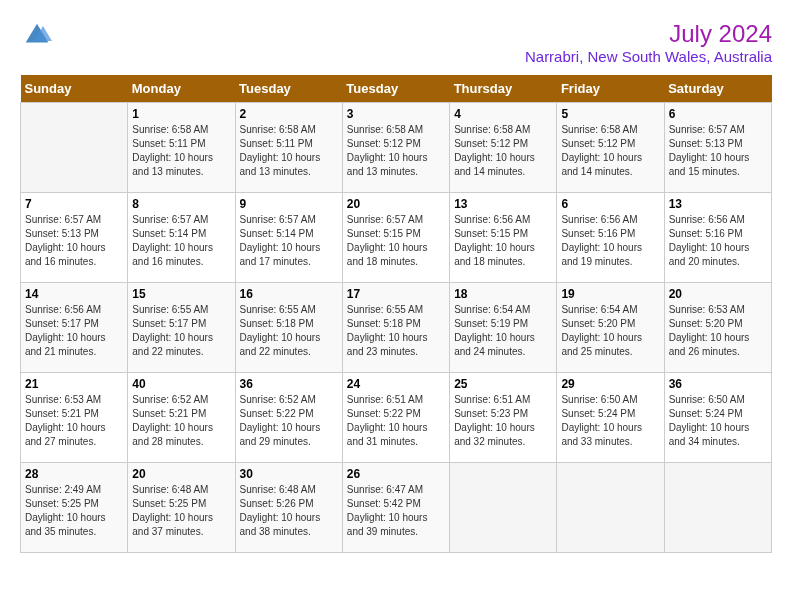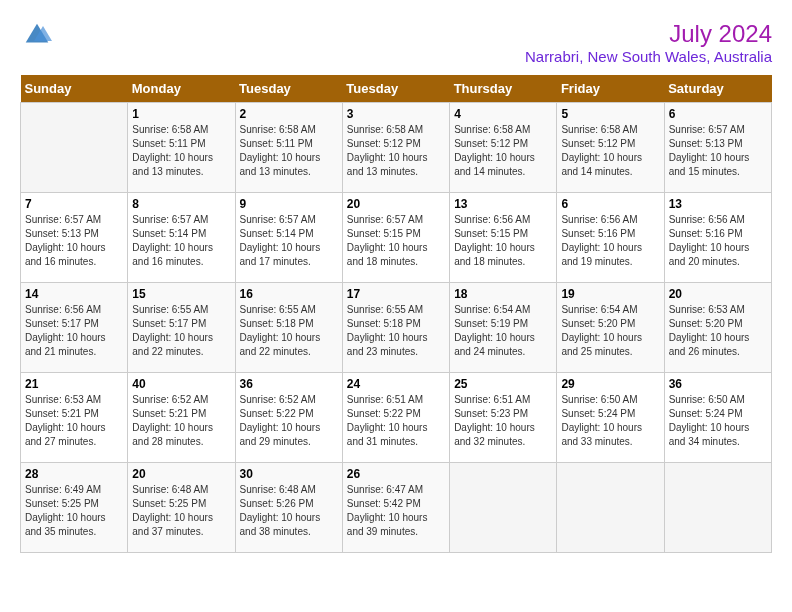--- a/index.html
+++ b/index.html
@@ -304,21 +304,21 @@
           <span class="day-num">36</span>
           <div class="day-info" style="white-space: pre-line;">Sunrise: 6:50 AM
 Sunset: 5:24 PM
 Daylight: 10 hours
 and 34 minutes.</div>
         </td>
       </tr>
       <tr>
         <td>
           <span class="day-num">28</span>
-          <div class="day-info" style="white-space: pre-line;">Sunrise: 6:49 AM
+          <div class="day-info" style="white-space: pre-line;">Sunrise: 2:49 AM
 Sunset: 5:25 PM
 Daylight: 10 hours
 and 35 minutes.</div>
         </td>
         <td>
           <span class="day-num">20</span>
           <div class="day-info" style="white-space: pre-line;">Sunrise: 6:48 AM
 Sunset: 5:25 PM
 Daylight: 10 hours
 and 37 minutes.</div>

